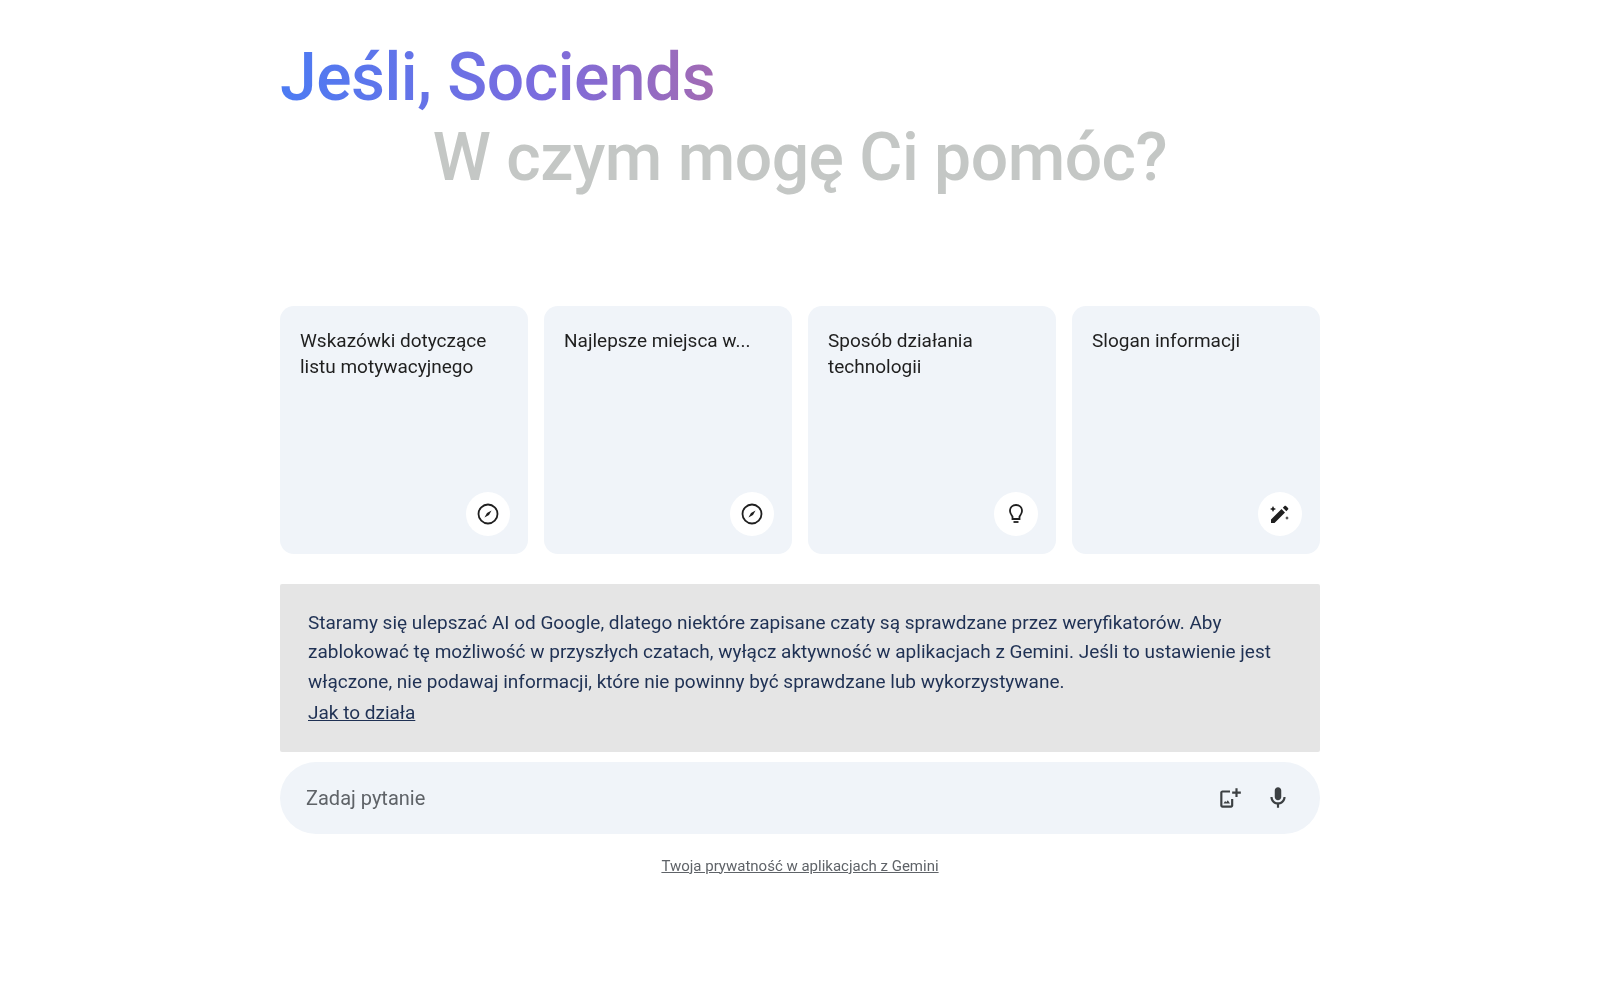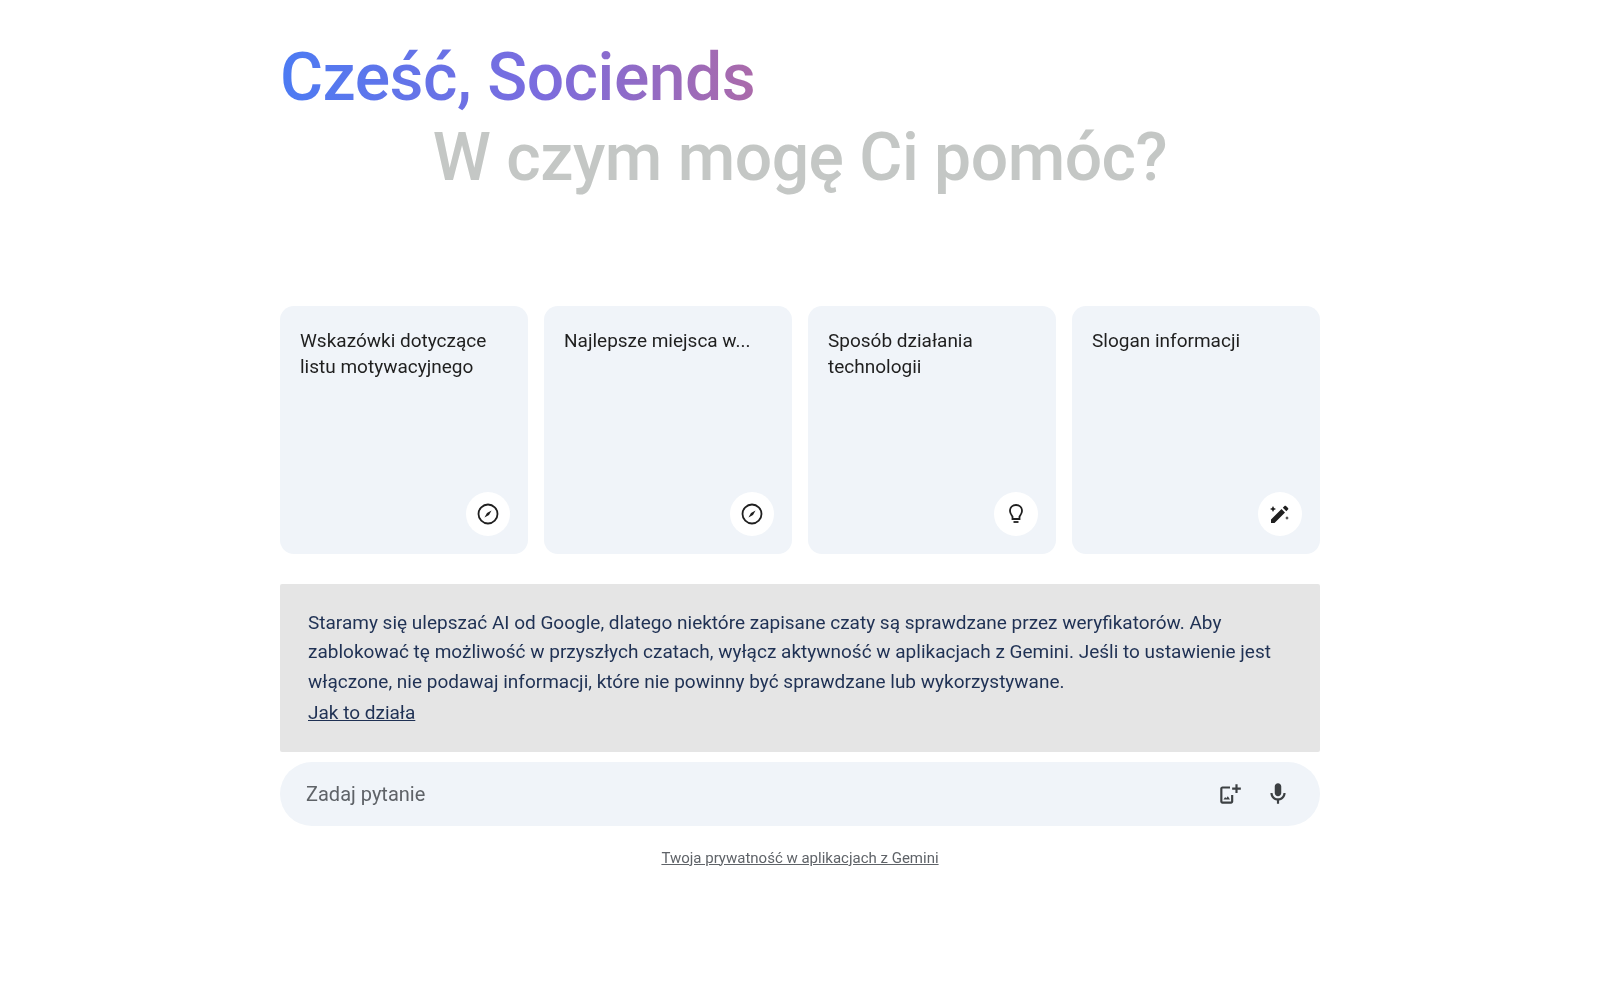--- a/index.html
+++ b/index.html
@@ -95,21 +95,21 @@
       margin-top: 2px;
     }
     .input-bar {
       background: #f0f4f9;
       border-radius: 40px;
       margin-top: 10px;
       padding: 11px 26px;
       display: flex;
       align-items: center;
       gap: 16px;
-      height: 64px;
+      height: 72px;
     }
     .input-field {
       flex: 1;
       border: none;
       background: transparent;
       font-size: 20px;
       color: #3c4043;
       outline: none;
       font-family: inherit;
     }
@@ -140,21 +140,21 @@
       text-decoration: underline;
       color: #5f6368;
       cursor: pointer;
     }
   </style>
 </head>
 <body>
 
 <div class="container">
   <div>
-    <div class="greeting">Cześć, Sociends</div>
+    <div class="greeting">Jeśli, Sociends</div>
     <div class="subtitle">W czym mogę Ci pomóc?</div>
   </div>
 
   <div class="cards">
     <div class="card">
       <div class="card-title">Wskazówki dotyczące listu motywacyjnego</div>
       <div class="card-icon">
         <svg viewBox="0 0 24 24" fill="none" stroke="#1f1f1f" stroke-width="1.8">
           <circle cx="12" cy="12" r="9.5"></circle>
           <path d="M15.5 8.5 L13 13 L8.5 15.5 L11 11 Z" fill="#1f1f1f" stroke="none"></path>

